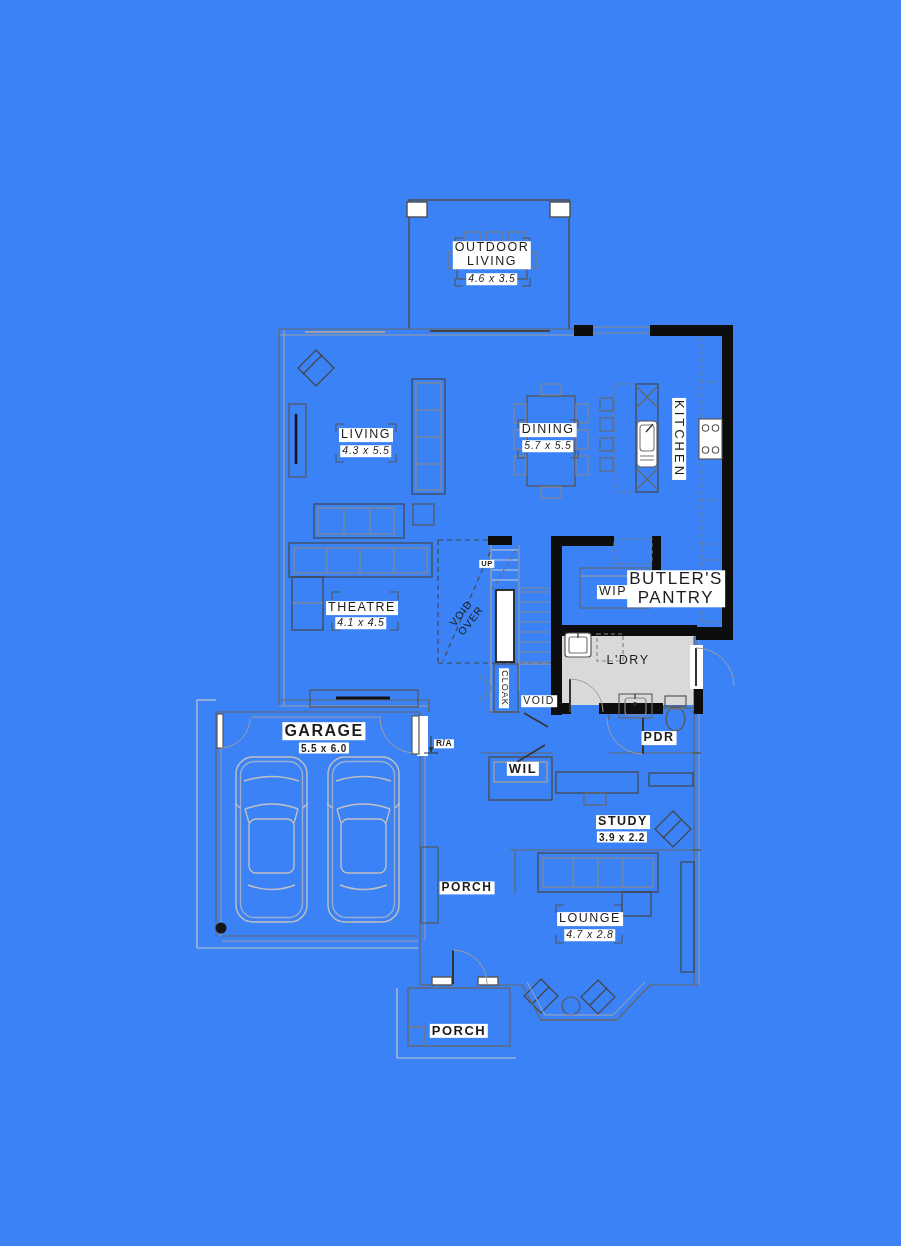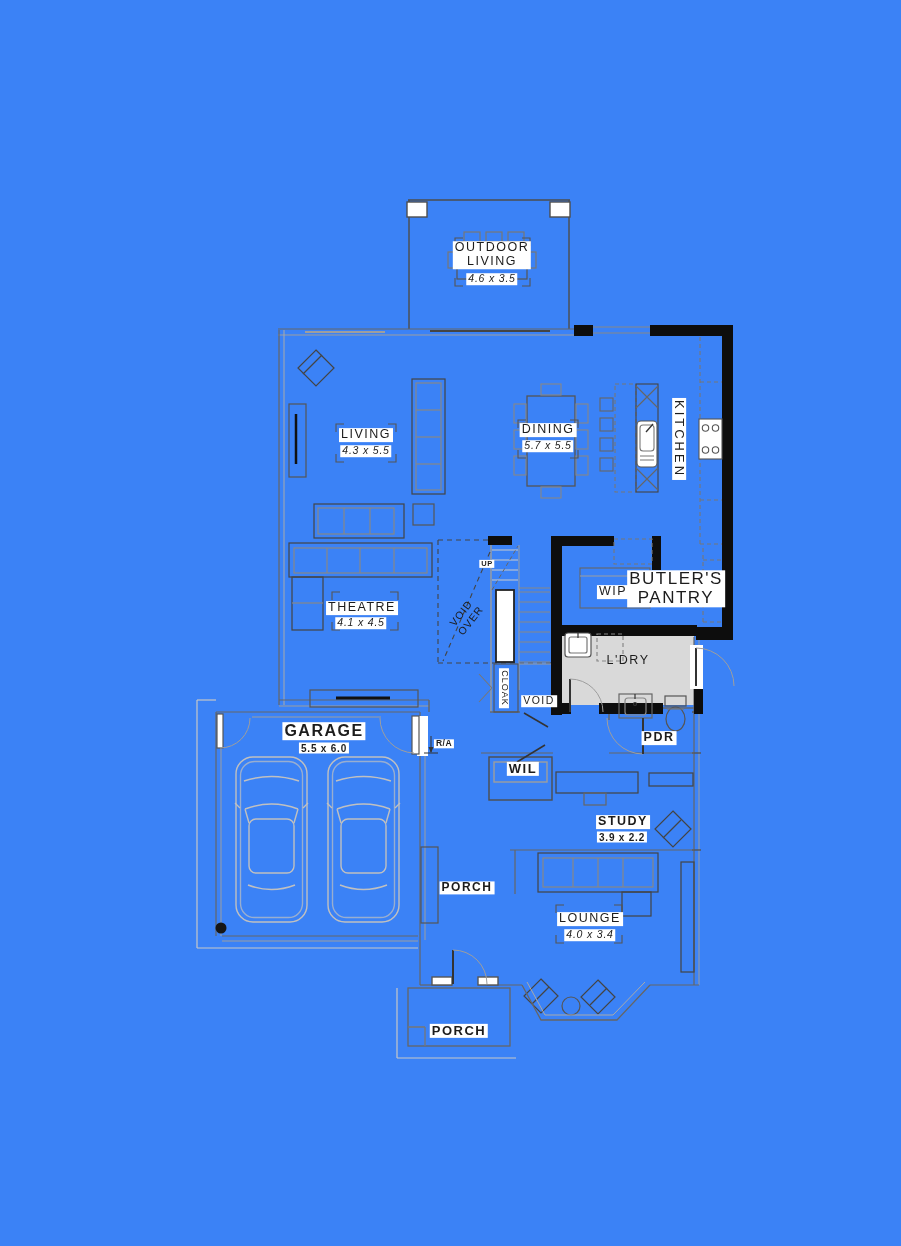--- a/index.html
+++ b/index.html
@@ -388,17 +388,17 @@
 <div class="lbl roomB" style="left:523px;top:769px;font-size:13px">WIL</div>
 
 <div class="lbl roomB" style="left:659px;top:738px">PDR</div>
 
 <div class="lbl roomB" style="left:623px;top:822px">STUDY</div>
 <div class="lbl dimB" style="left:622px;top:837px">3.9 x 2.2</div>
 
 <div class="lbl roomB" style="left:467px;top:888px;font-size:12px">PORCH</div>
 
 <div class="lbl room" style="left:590px;top:919px">LOUNGE</div>
-<div class="lbl dim" style="left:590px;top:935px">4.0 x 3.4</div>
+<div class="lbl dim" style="left:590px;top:935px">4.7 x 2.8</div>
 
 <div class="lbl roomB med" style="left:459px;top:1031px">PORCH</div>
 
 </div>
 
 </body></html>

